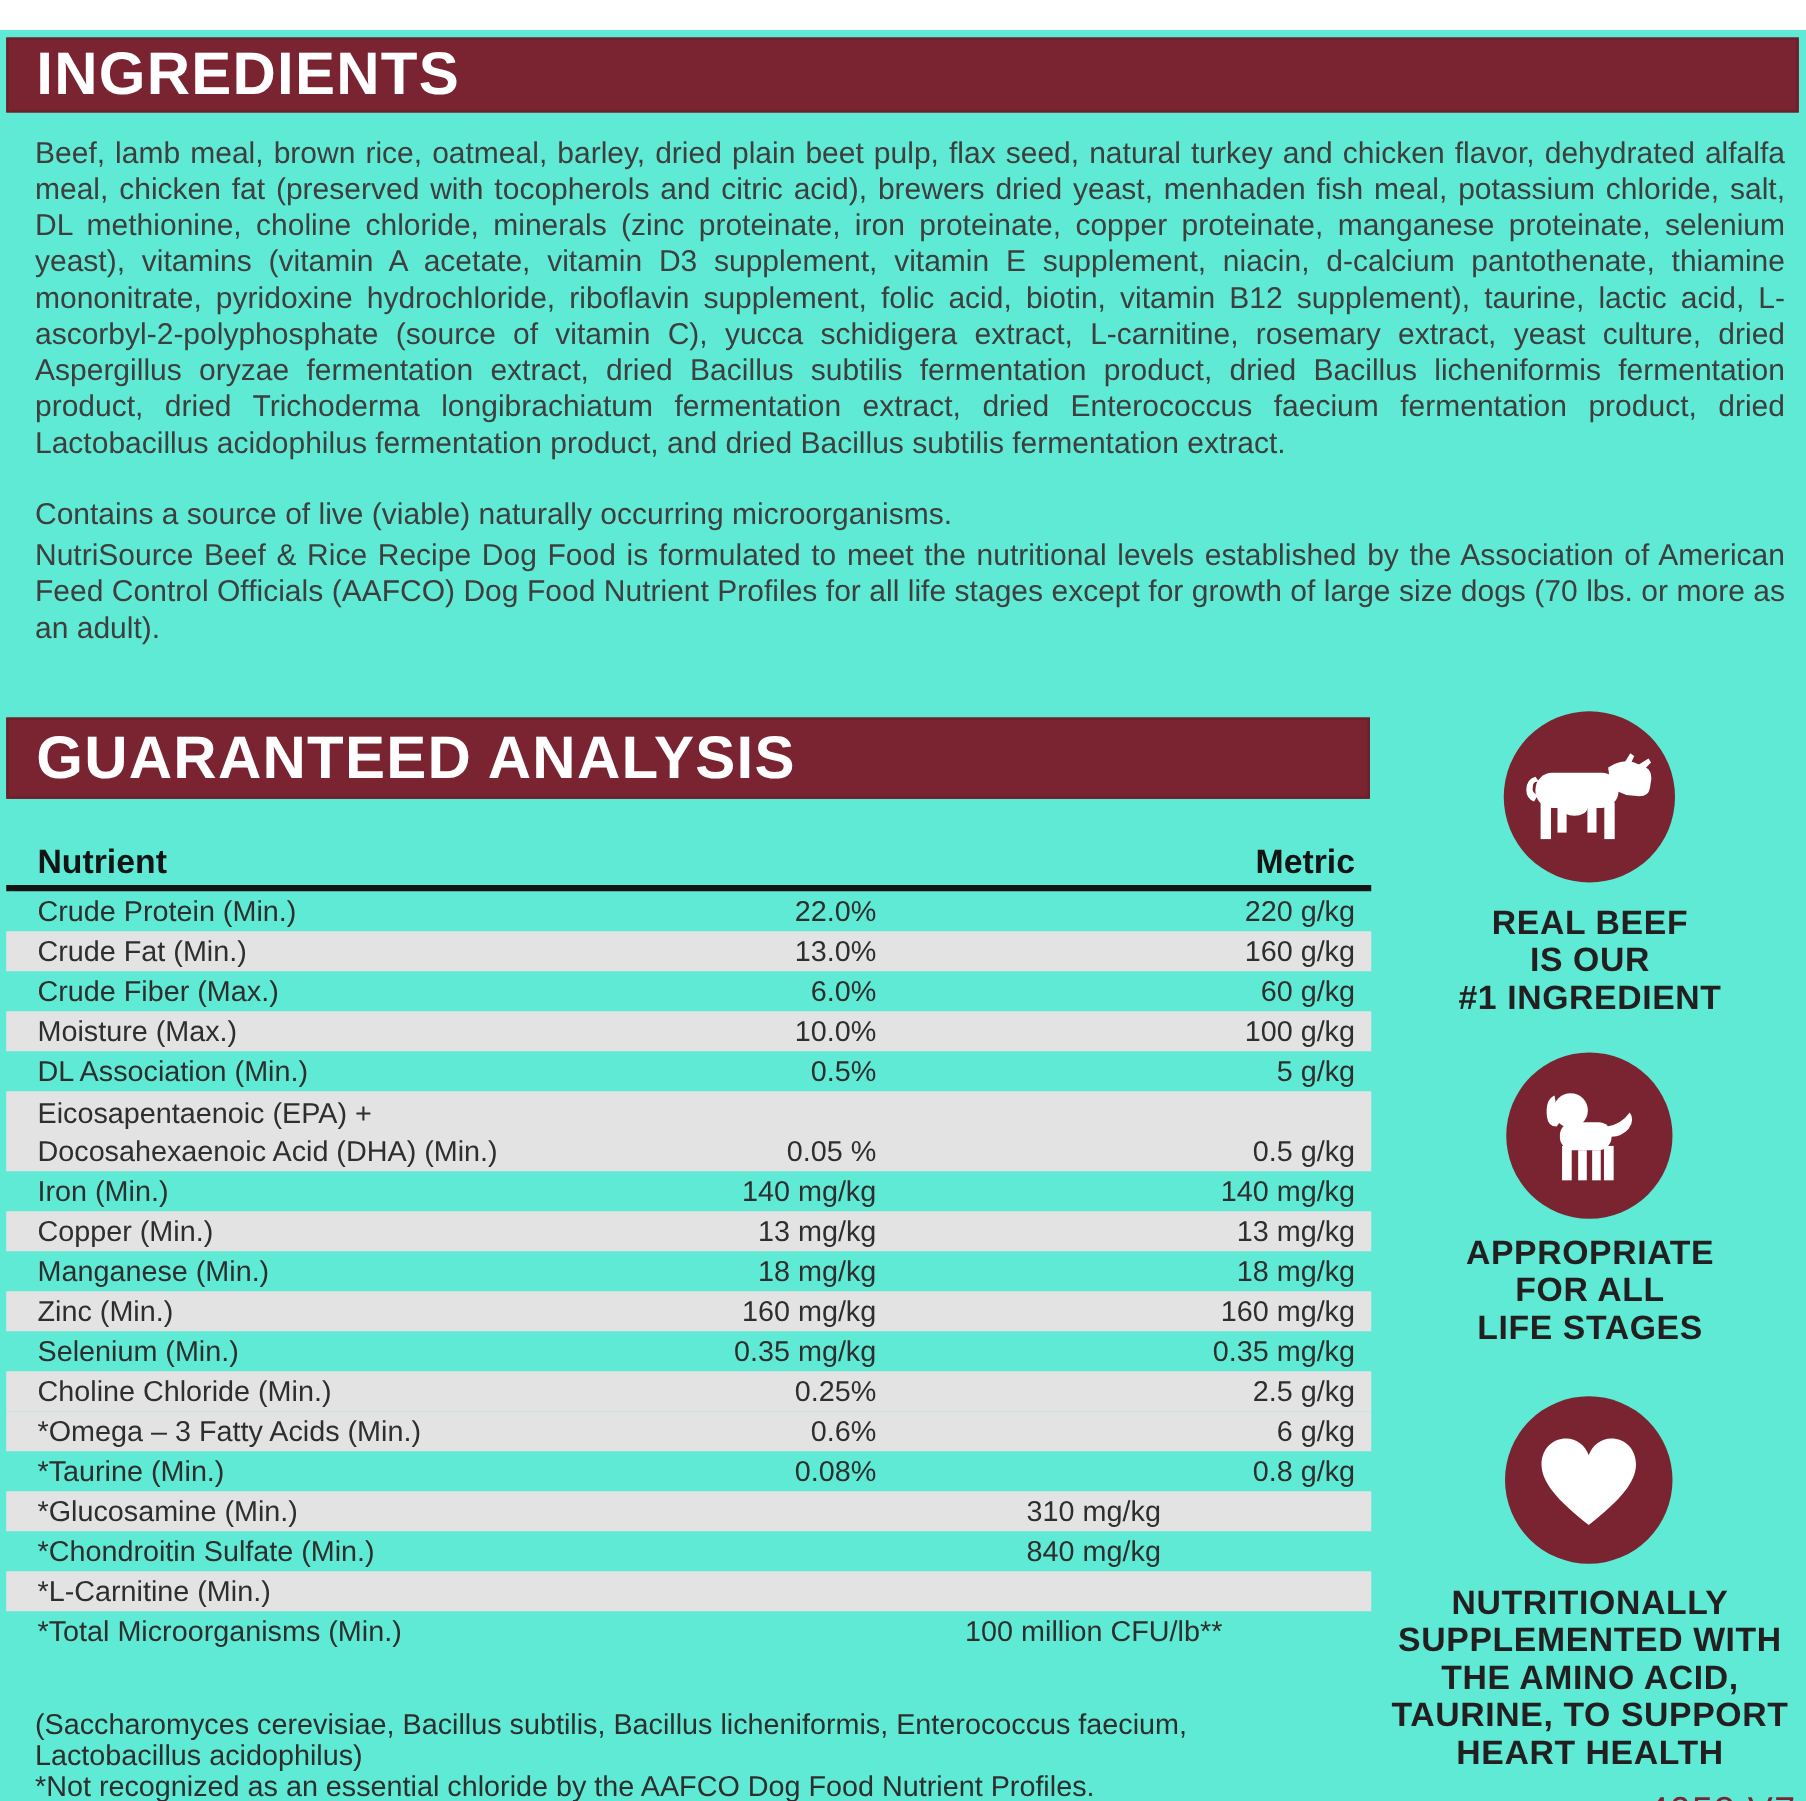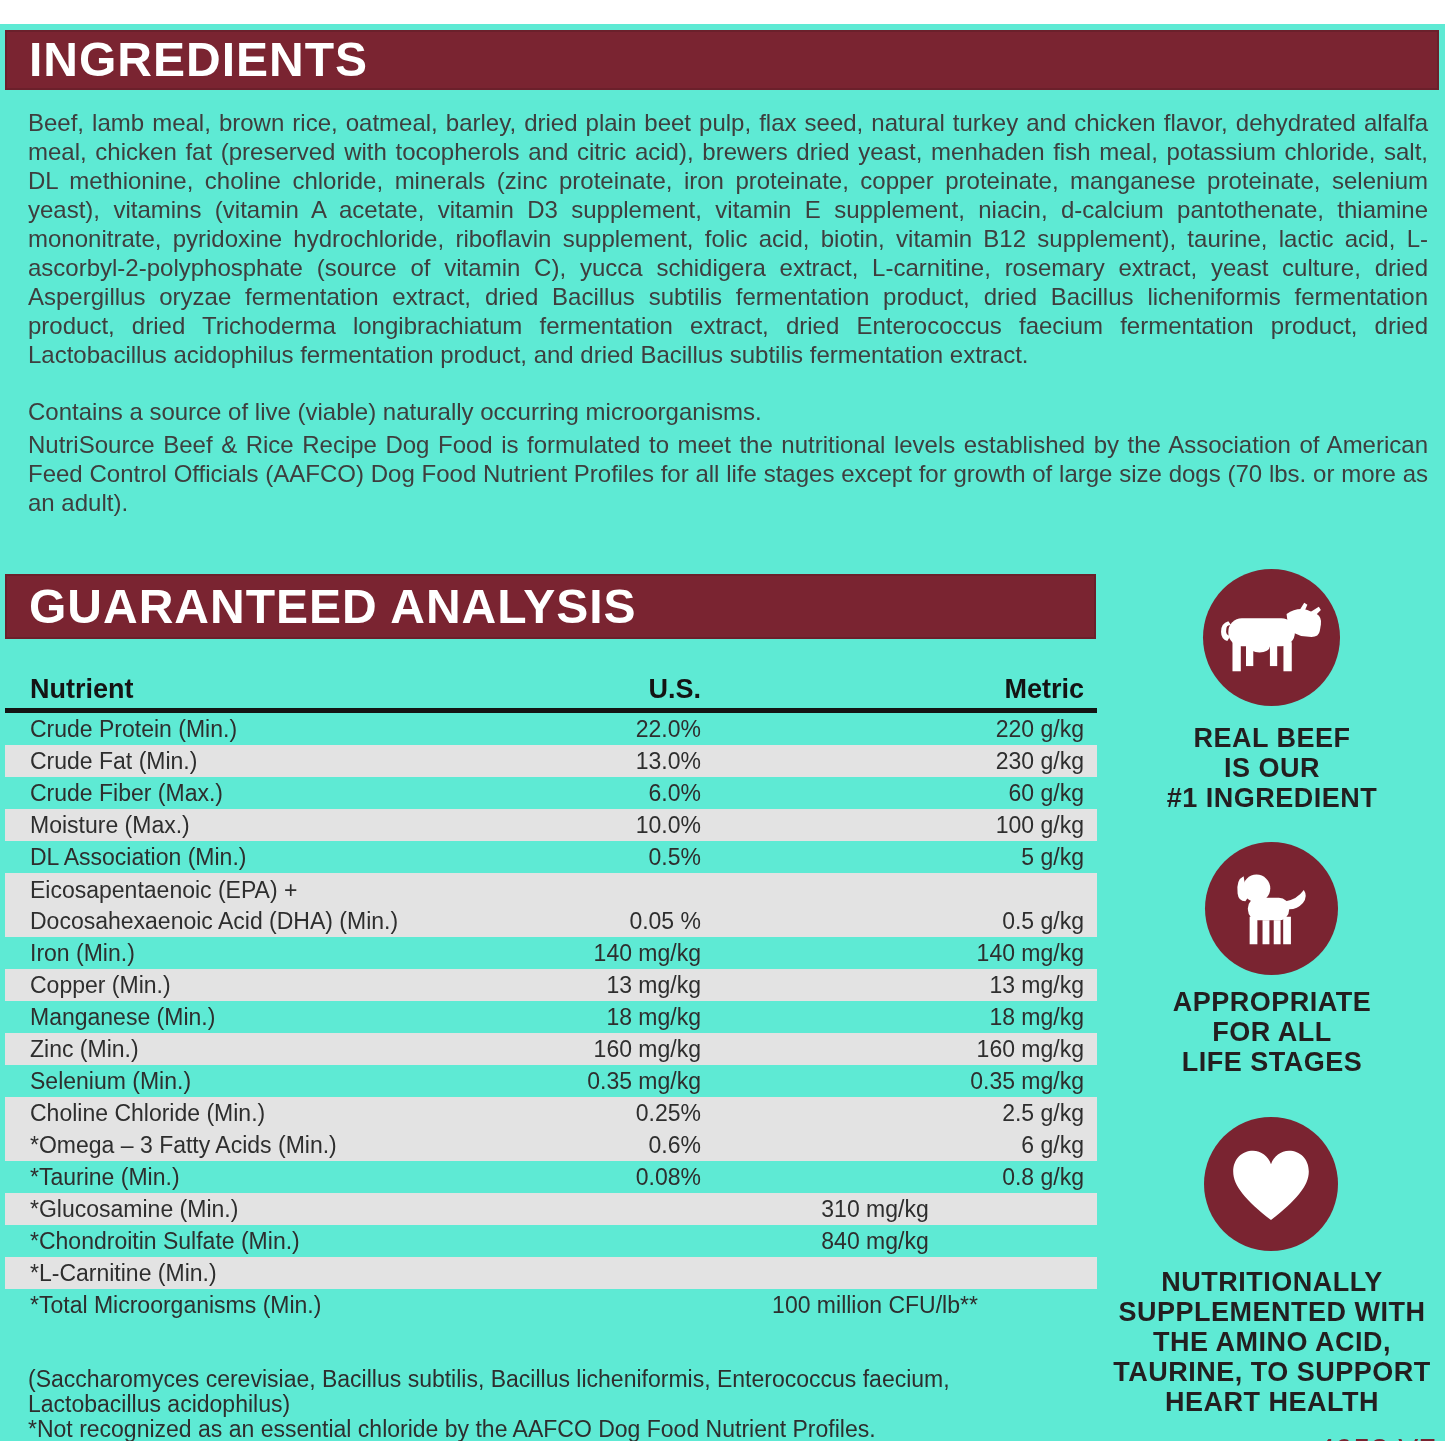--- a/index.html
+++ b/index.html
@@ -71,33 +71,32 @@
 
   <div class="body-text" id="contains-line">Contains a source of live (viable) naturally occurring microorganisms.</div>
 
   <div class="body-text" id="aafco-text">NutriSource Beef &amp; Rice Recipe Dog Food is formulated to meet the nutritional levels established by the Association of American Feed Control Officials (AAFCO) Dog Food Nutrient Profiles for all life stages except for growth of large size dogs (70 lbs. or more as an adult).</div>
 
   <div class="banner" id="banner-ga">GUARANTEED ANALYSIS</div>
 
   <div id="ga-table">
     <div class="ga-header">
       <span class="h-nutrient">Nutrient</span>
-      <span class="h-us">U.S.</span>
       <span class="h-metric">Metric</span>
     </div>
     <div id="ga-rows">
         <div class="ga-row">
           <span class="c-label">Crude Protein (Min.)</span>
           <span class="c-us">22.0%</span>
           <span class="c-metric">220 g/kg</span>
         </div>
         <div class="ga-row alt">
           <span class="c-label">Crude Fat (Min.)</span>
           <span class="c-us">13.0%</span>
-          <span class="c-metric">230 g/kg</span>
+          <span class="c-metric">160 g/kg</span>
         </div>
         <div class="ga-row">
           <span class="c-label">Crude Fiber (Max.)</span>
           <span class="c-us">6.0%</span>
           <span class="c-metric">60 g/kg</span>
         </div>
         <div class="ga-row alt">
           <span class="c-label">Moisture (Max.)</span>
           <span class="c-us">10.0%</span>
           <span class="c-metric">100 g/kg</span>

